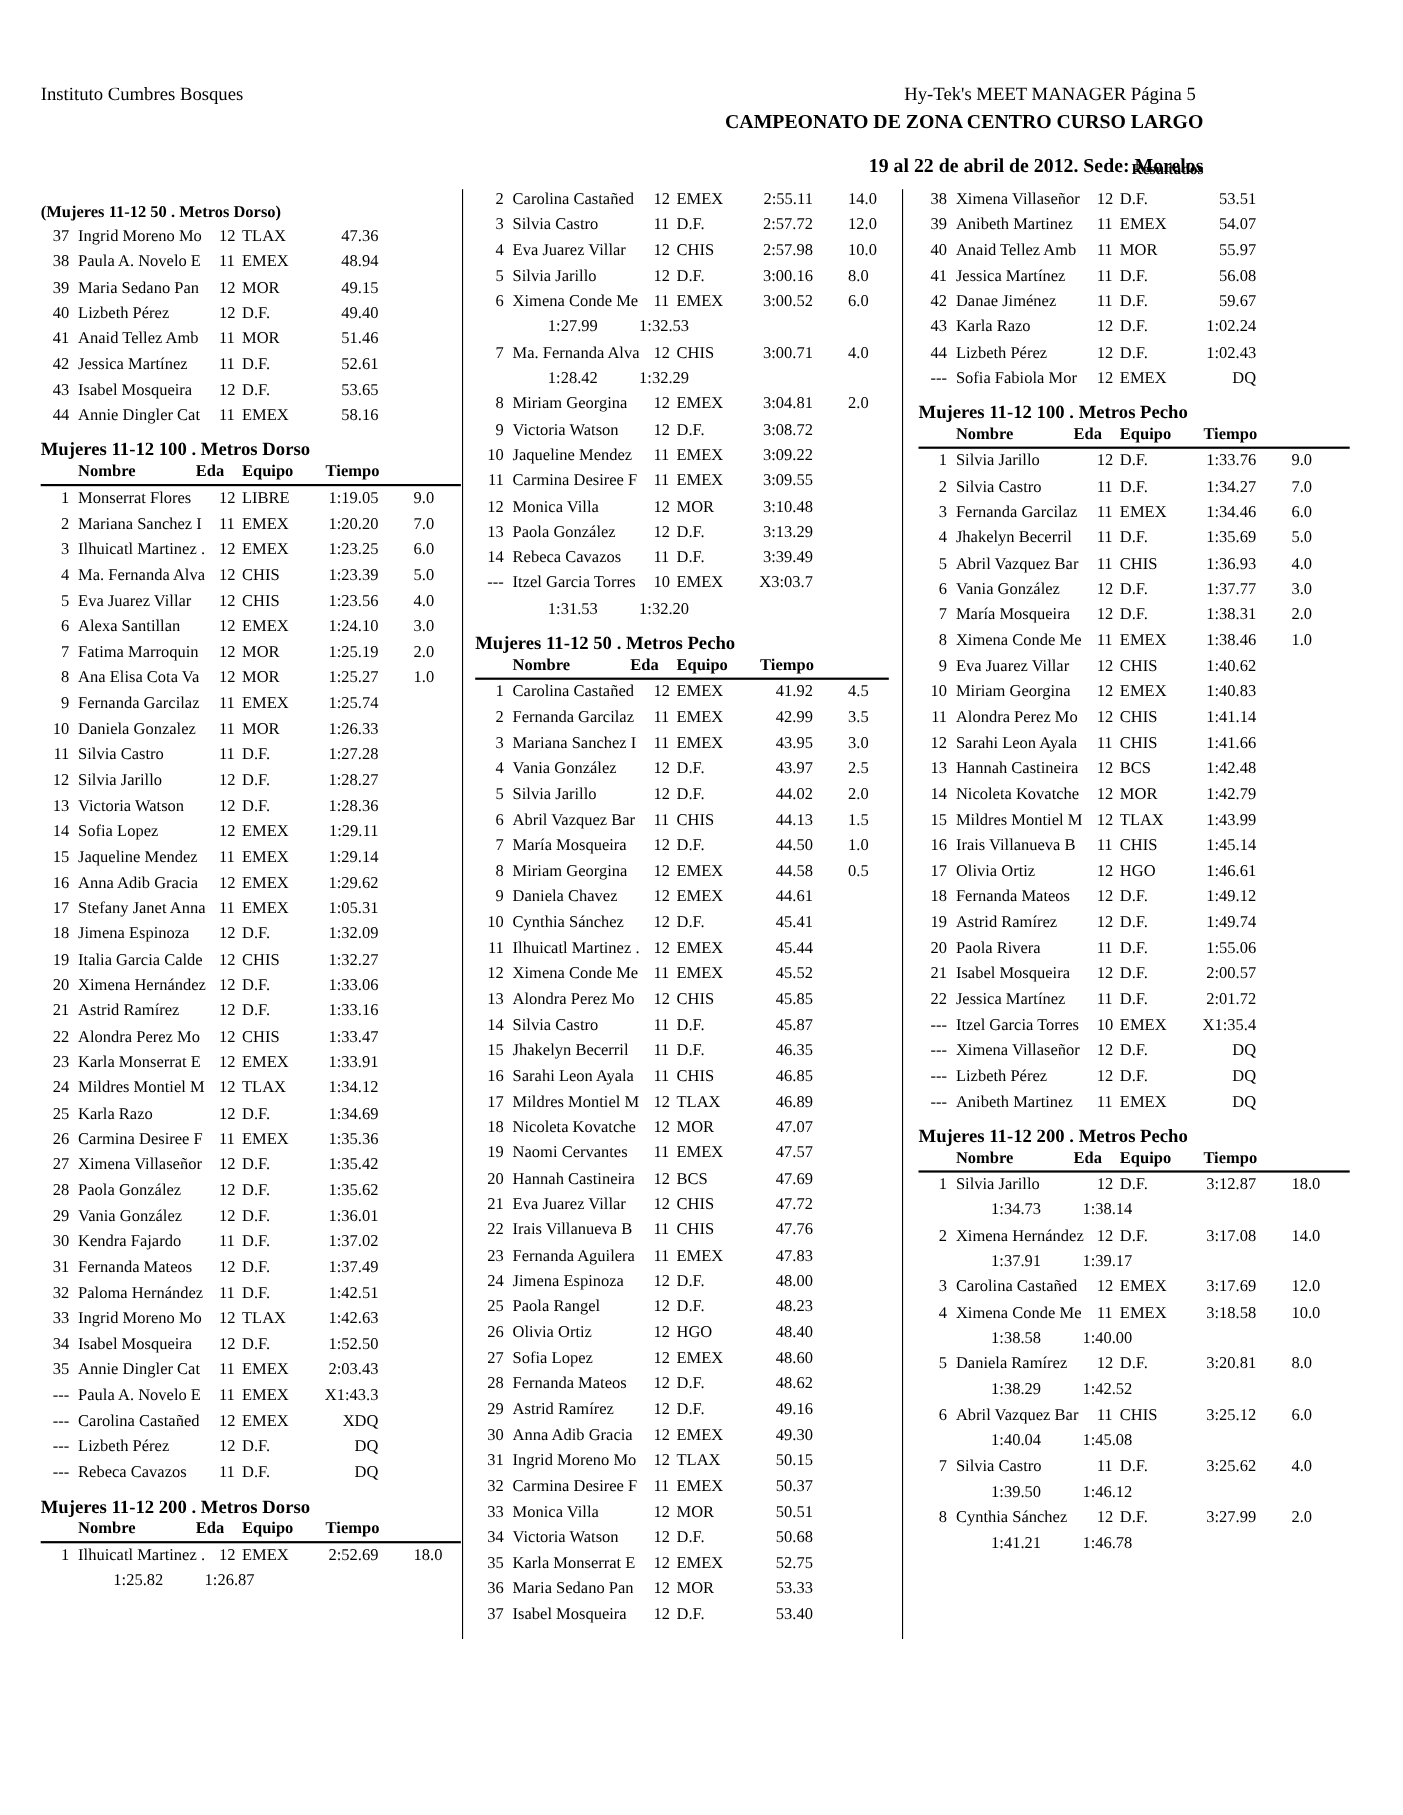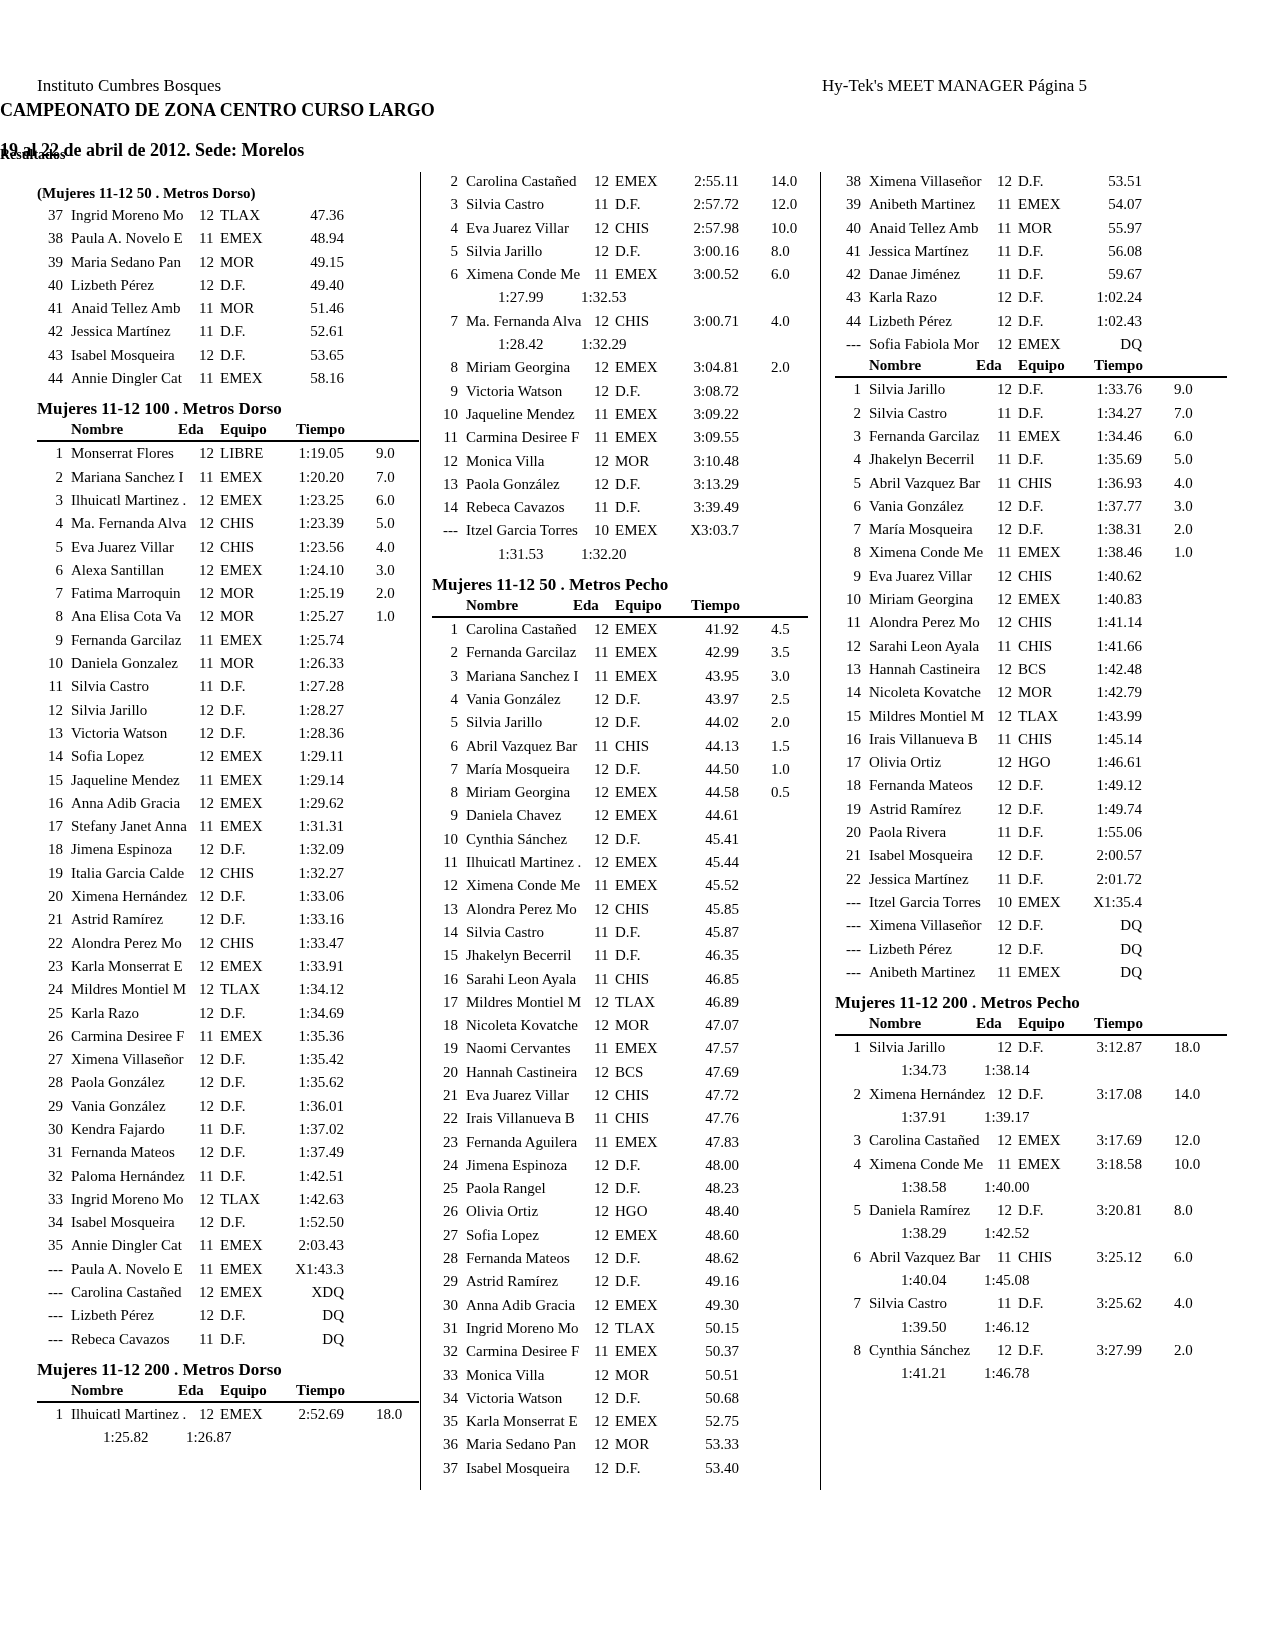--- a/index.html
+++ b/index.html
@@ -2,21 +2,21 @@
 <html><head>
 <meta charset="utf-8">
 <style>
   html, body { margin: 0; padding: 0; background: #ffffff; }
   body {
     width: 1275px; height: 1650px; position: relative; overflow: hidden;
     font-family: "Liberation Serif", "DejaVu Serif", serif; color: #000;
   }
   .hdr-left { position: absolute; left: 37px; top: 76px; font-size: 17px; }
   .hdr-right { position: absolute; left: 822px; top: 76px; font-size: 17px; }
-  .title { position: absolute; left: 0; width: 1094px; text-align: left; font-weight: bold; }
+  .title { position: absolute; left: 0; width: 1094px; text-align: right; font-weight: bold; }
   .t1 { top: 100px; font-size: 18px; }
   .t2 { top: 124px; font-size: 18px; margin-top: 16px; }
   .t3 { top: 147px; font-size: 14px; }
 
   .col { position: absolute; top: 170px; }
   .c1 { left: 37px; width: 382px; }
   .c2 { left: 432px; width: 376px; }
   .c3 { left: 835px; width: 392px; }
   .vline { position: absolute; width: 1px; background: #000; }
 
@@ -246,21 +246,21 @@
       <span class="ag">12</span>
       <span class="tm">EMEX</span>
       <span class="tt">1:29.62</span>
       <span class="pt"></span>
     </div>
     <div class="row">
       <span class="pl">17</span>
       <span class="nm">Stefany Janet Anna</span>
       <span class="ag">11</span>
       <span class="tm">EMEX</span>
-      <span class="tt">1:31.31</span>
+      <span class="tt">1:05.31</span>
       <span class="pt"></span>
     </div>
     <div class="row">
       <span class="pl">18</span>
       <span class="nm">Jimena Espinoza</span>
       <span class="ag">12</span>
       <span class="tm">D.F.</span>
       <span class="tt">1:32.09</span>
       <span class="pt"></span>
     </div>
@@ -939,20 +939,21 @@
       <span class="pt"></span>
     </div>
     <div class="row">
       <span class="pl">---</span>
       <span class="nm">Sofia Fabiola Mor</span>
       <span class="ag">12</span>
       <span class="tm">EMEX</span>
       <span class="tt">DQ</span>
       <span class="pt"></span>
     </div>
+    <div class="ev-title">Mujeres 11-12 100 . Metros Pecho</div>
     <div class="col-head">
       <span class="h-name">Nombre</span>
       <span class="h-age">Eda</span>
       <span class="h-team">Equipo</span>
       <span class="h-time">Tiempo</span>
     </div>
     <div class="row">
       <span class="pl">1</span>
       <span class="nm">Silvia Jarillo</span>
       <span class="ag">12</span>

